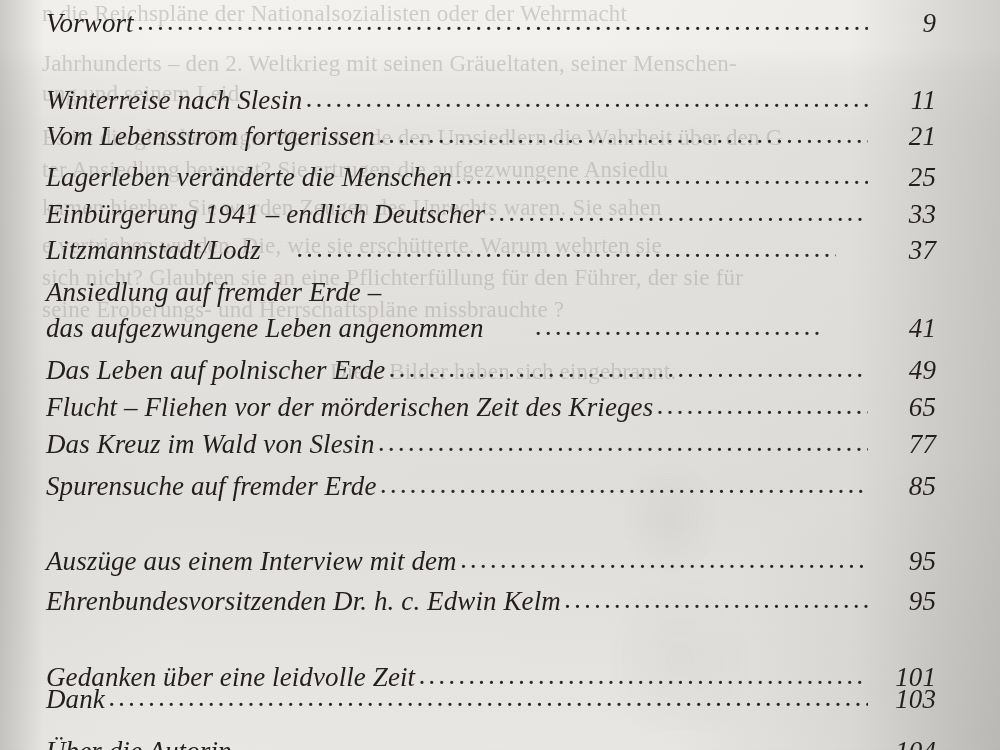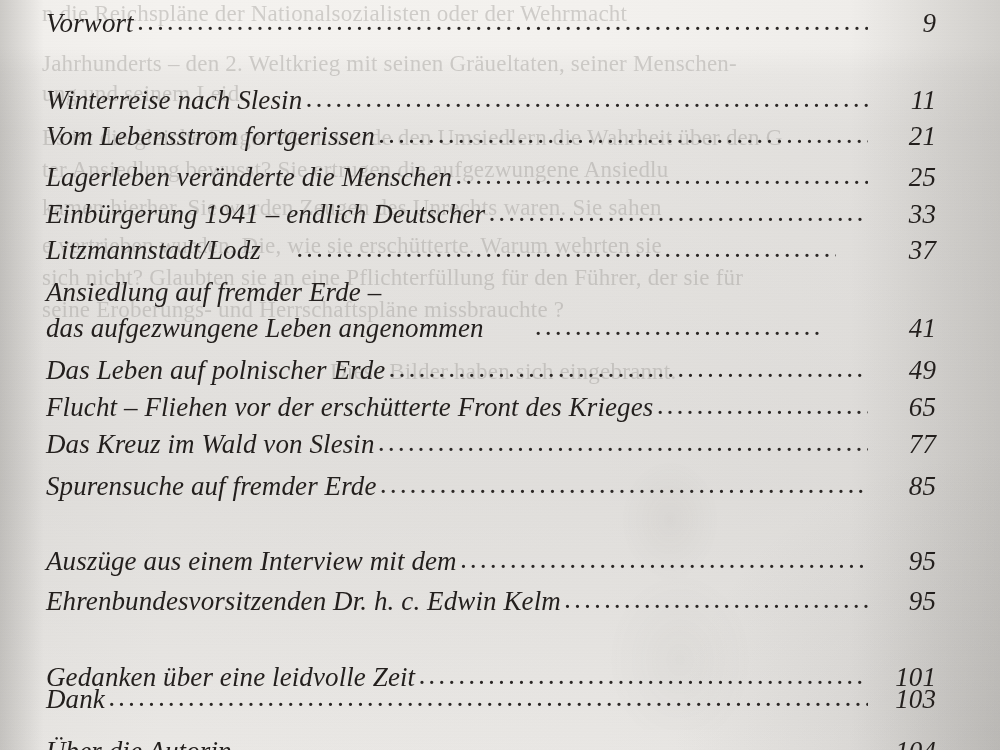--- a/index.html
+++ b/index.html
@@ -208,21 +208,21 @@
       <span class="toc-page">41</span>
     </div>
 
     <div class="toc-row" style="top:355px;">
       <span class="toc-title">Das Leben auf polnischer Erde</span>
       <span class="toc-dots">.....................................................................................................................</span>
       <span class="toc-page">49</span>
     </div>
 
     <div class="toc-row" style="top:392px;">
-      <span class="toc-title">Flucht – Fliehen vor der erschütterte Front des Krieges</span>
+      <span class="toc-title">Flucht – Fliehen vor der mörderischen Zeit des Krieges</span>
       <span class="toc-dots">.....................................................................................................................</span>
       <span class="toc-page">65</span>
     </div>
 
     <div class="toc-row" style="top:429px;">
       <span class="toc-title">Das Kreuz im Wald von Slesin</span>
       <span class="toc-dots">.....................................................................................................................</span>
       <span class="toc-page">77</span>
     </div>
 

